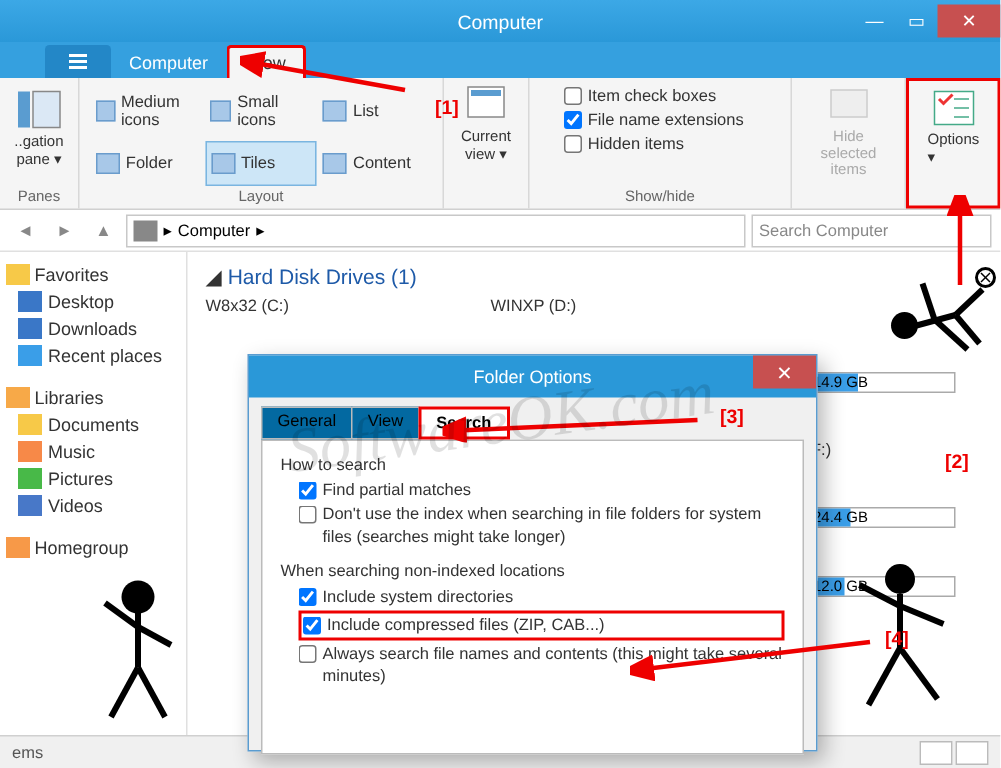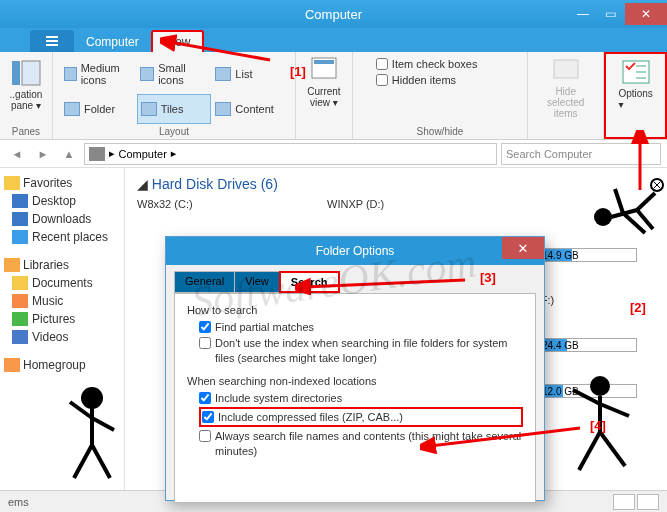--- a/index.html
+++ b/index.html
@@ -168,20 +168,24 @@
       <span style="white-space:pre-line;">Current
 view ▾</span>
     </div>
   </div>
   <div class="ribbon-group showhide">
     <div class="chkrow">
         <input type="checkbox" style="">
         <span>Item check boxes</span>
       </div>
     <div class="chkrow">
+        <input type="checkbox" checked="" style="">
+        <span>File name extensions</span>
+      </div>
+    <div class="chkrow">
         <input type="checkbox" style="">
         <span>Hidden items</span>
       </div>
     <div class="label">Show/hide</div>
   </div>
   <div class="ribbon-group hidesel">
     <div class="bigitem">
       <svg class="bigglyph">
           <rect x="4" y="4" width="24" height="18" fill="#eee" stroke="#ccc"></rect>
         </svg>
@@ -260,21 +264,21 @@
       </div>
     <div style="height:10px"></div>
     <div class="navhead">
         <span class="navicon i-hg"></span>
         <span>Homegroup</span>
       </div>
   </div>
   <div class="content">
     <div class="sectionhead">
         <span style="color:#333">◢</span>
-        <span>Hard Disk Drives (6)</span>
+        <span>Hard Disk Drives (1)</span>
       </div>
     <div class="drives">
       <div class="drive"><span>W8x32 (C:)</span></div>
       <div class="drive"><span>WINXP (D:)</span></div>
     </div>
     <div class="drivebar-row">
       <div class="drivebar">
           <div class="fill" style="width:35%"></div>
           <span class="txt">14.9 GB</span>
         </div>

